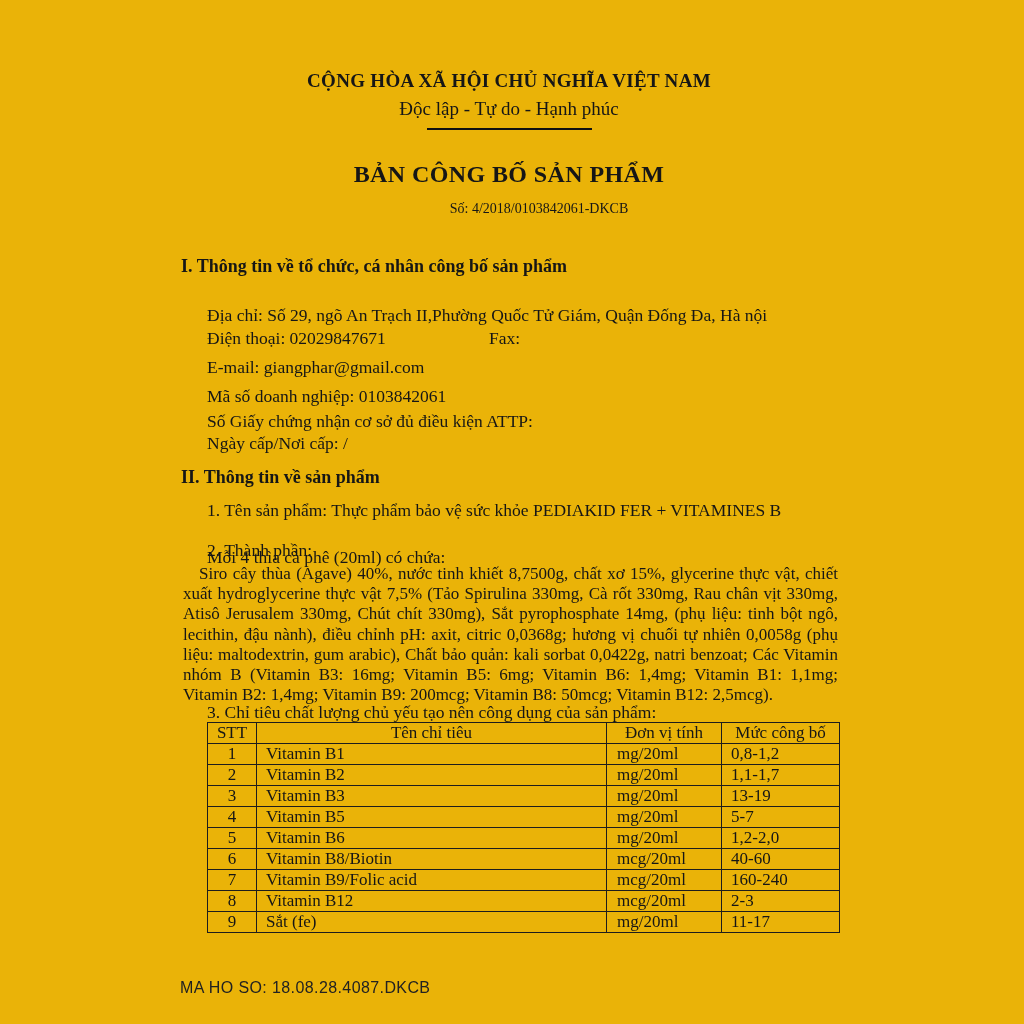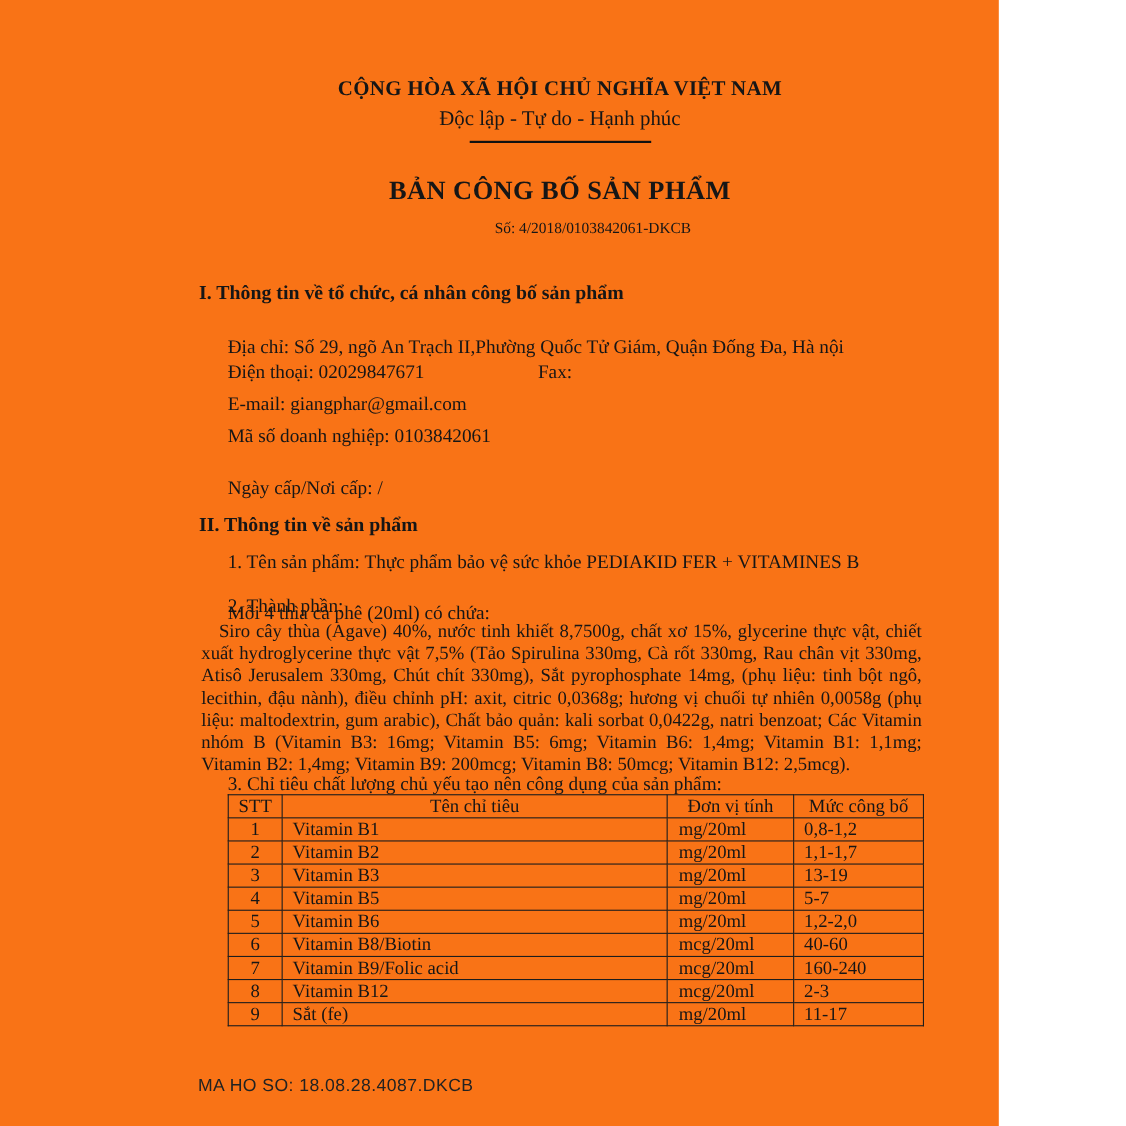--- a/index.html
+++ b/index.html
@@ -2,23 +2,23 @@
 <html><head>
 <meta charset="utf-8">
 <style>
   html, body {
     margin: 0;
     padding: 0;
     background: #ffffff;
   }
   #page {
     position: relative;
-    width: 908px;
+    width: 1024px;
     height: 1024px;
-    background: #f97316;
+    background: #eab308;
     color: #161616;
     font-family: "Liberation Serif", "DejaVu Serif", serif;
     font-size: 17.5px;
     overflow: hidden;
   }
   .abs { position: absolute; white-space: nowrap; }
   .c { left: 0; width: 1018px; text-align: center; }
   .bold { font-weight: bold; }
   .nat-title { font-size: 19px; letter-spacing: 0.3px; }
   .motto { font-size: 19px; }
@@ -87,20 +87,21 @@
 
   <div class="abs body-line" style="top:305px">Địa chỉ: Số 29, ngõ An Trạch II,Phường Quốc Tử Giám, Quận Đống Đa, Hà nội</div>
 
   <div class="abs body-line" style="top:328px">
     <span>Điện thoại: 02029847671</span>
     <span class="fax-label">Fax:</span>
   </div>
 
   <div class="abs body-line" style="top:357px">E-mail: giangphar@gmail.com</div>
   <div class="abs body-line" style="top:386px">Mã số doanh nghiệp: 0103842061</div>
+  <div class="abs body-line" style="top:411px">Số Giấy chứng nhận cơ sở đủ điều kiện ATTP:</div>
   <div class="abs body-line" style="top:433px">Ngày cấp/Nơi cấp: /</div>
 
   <div class="abs sec-head" style="top:467px">II. Thông tin về sản phẩm</div>
 
   <div class="abs body-line" style="top:500px">1. Tên sản phẩm: Thực phẩm bảo vệ sức khỏe PEDIAKID FER + VITAMINES B</div>
   <div class="abs body-line" style="top:540px">2. Thành phần:</div>
   <div class="abs body-line" style="top:547px">Mỗi 4 thìa cà phê (20ml) có chứa:</div>
 
   <div class="para">Siro cây thùa (Agave) 40%, nước tinh khiết 8,7500g, chất xơ 15%, glycerine thực vật, chiết xuất hydroglycerine thực vật 7,5% (Tảo Spirulina 330mg, Cà rốt 330mg, Rau chân vịt 330mg, Atisô Jerusalem 330mg, Chút chít 330mg), Sắt pyrophosphate 14mg, (phụ liệu: tinh bột ngô, lecithin, đậu nành), điều chỉnh pH: axit, citric 0,0368g; hương vị chuối tự nhiên 0,0058g (phụ liệu: maltodextrin, gum arabic), Chất bảo quản: kali sorbat 0,0422g, natri benzoat; Các Vitamin nhóm B (Vitamin B3: 16mg; Vitamin B5: 6mg; Vitamin B6: 1,4mg; Vitamin B1: 1,1mg; Vitamin B2: 1,4mg; Vitamin B9: 200mcg; Vitamin B8: 50mcg; Vitamin B12: 2,5mcg).</div>
 

